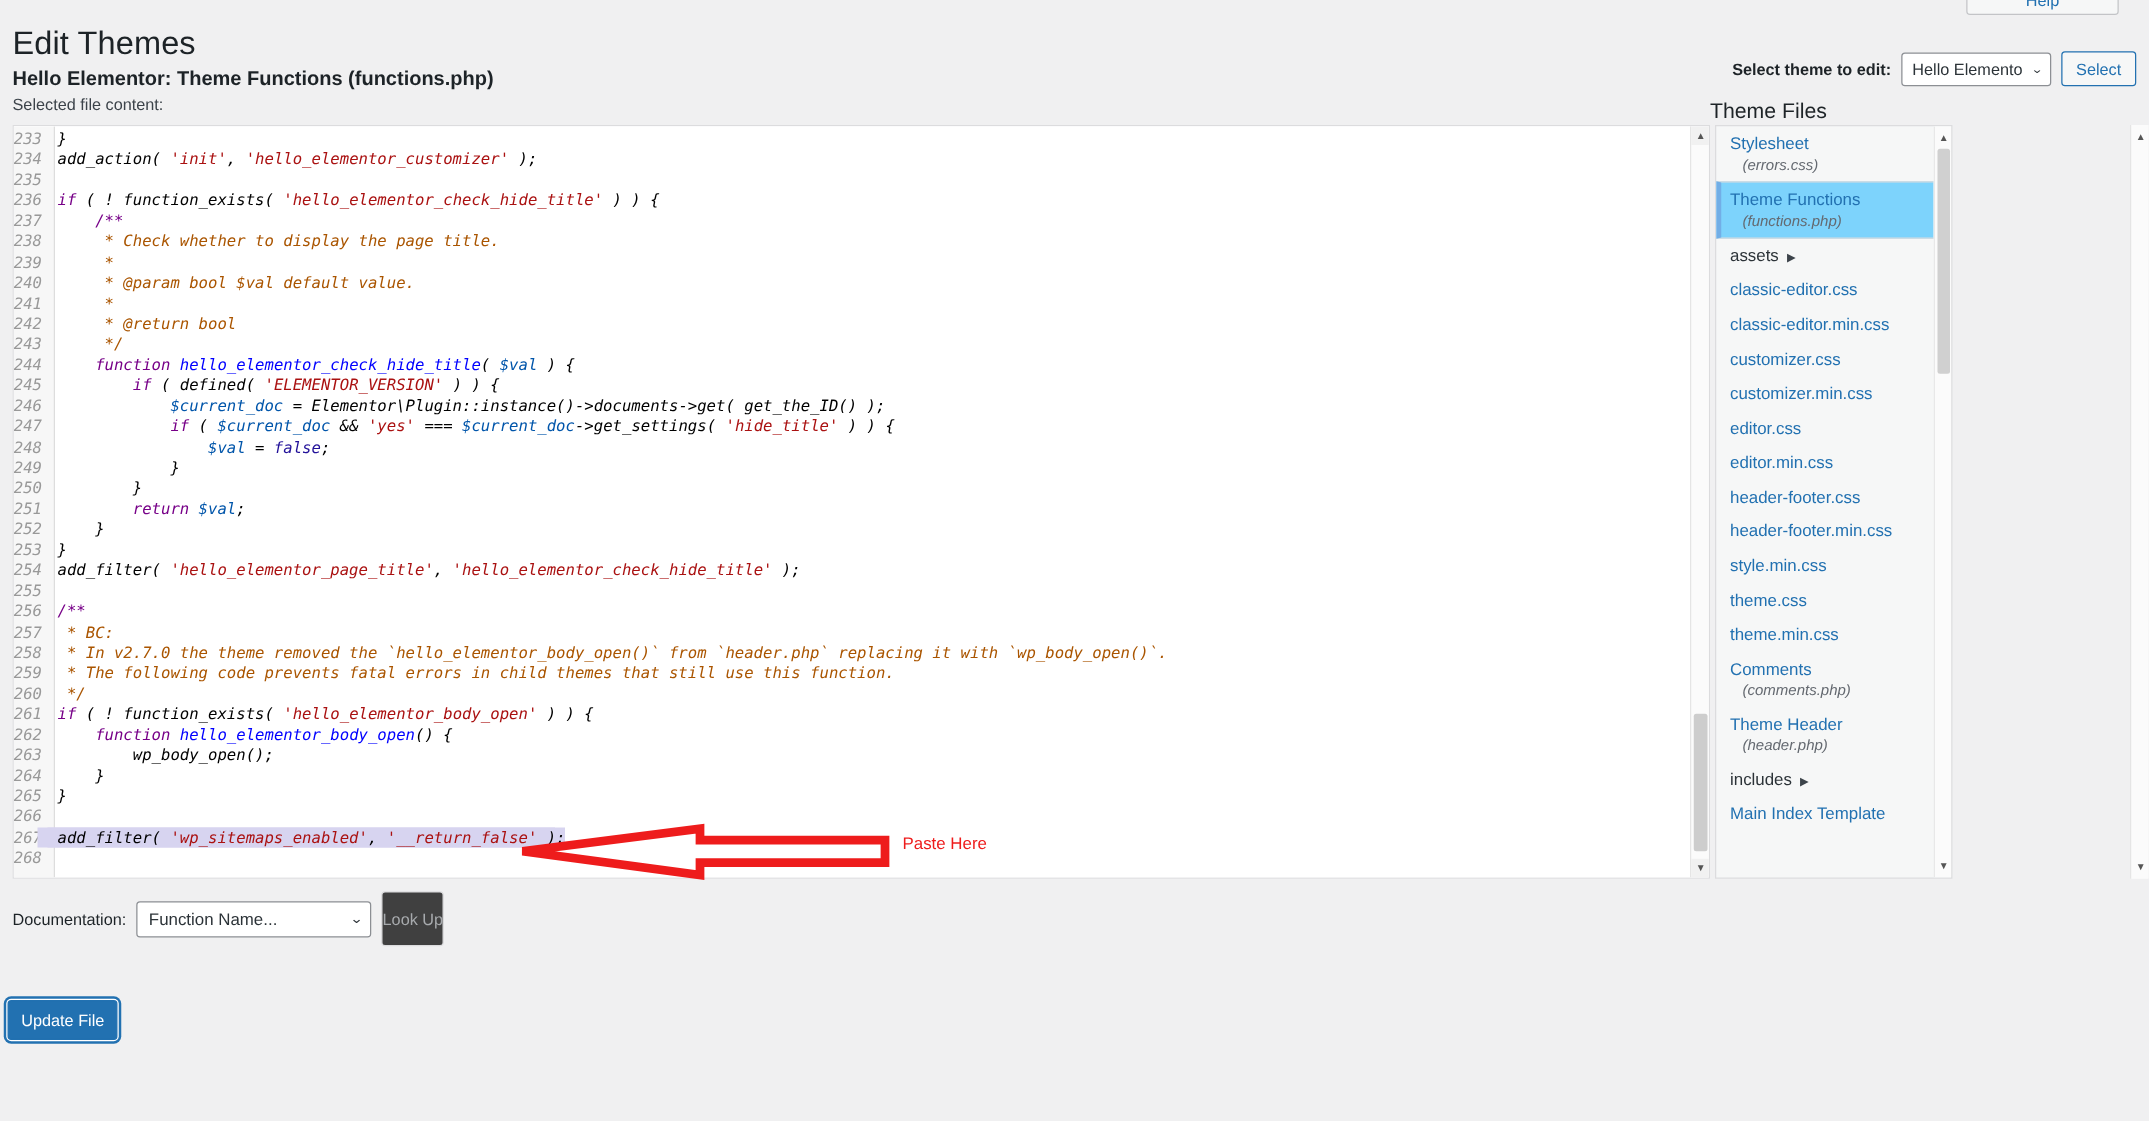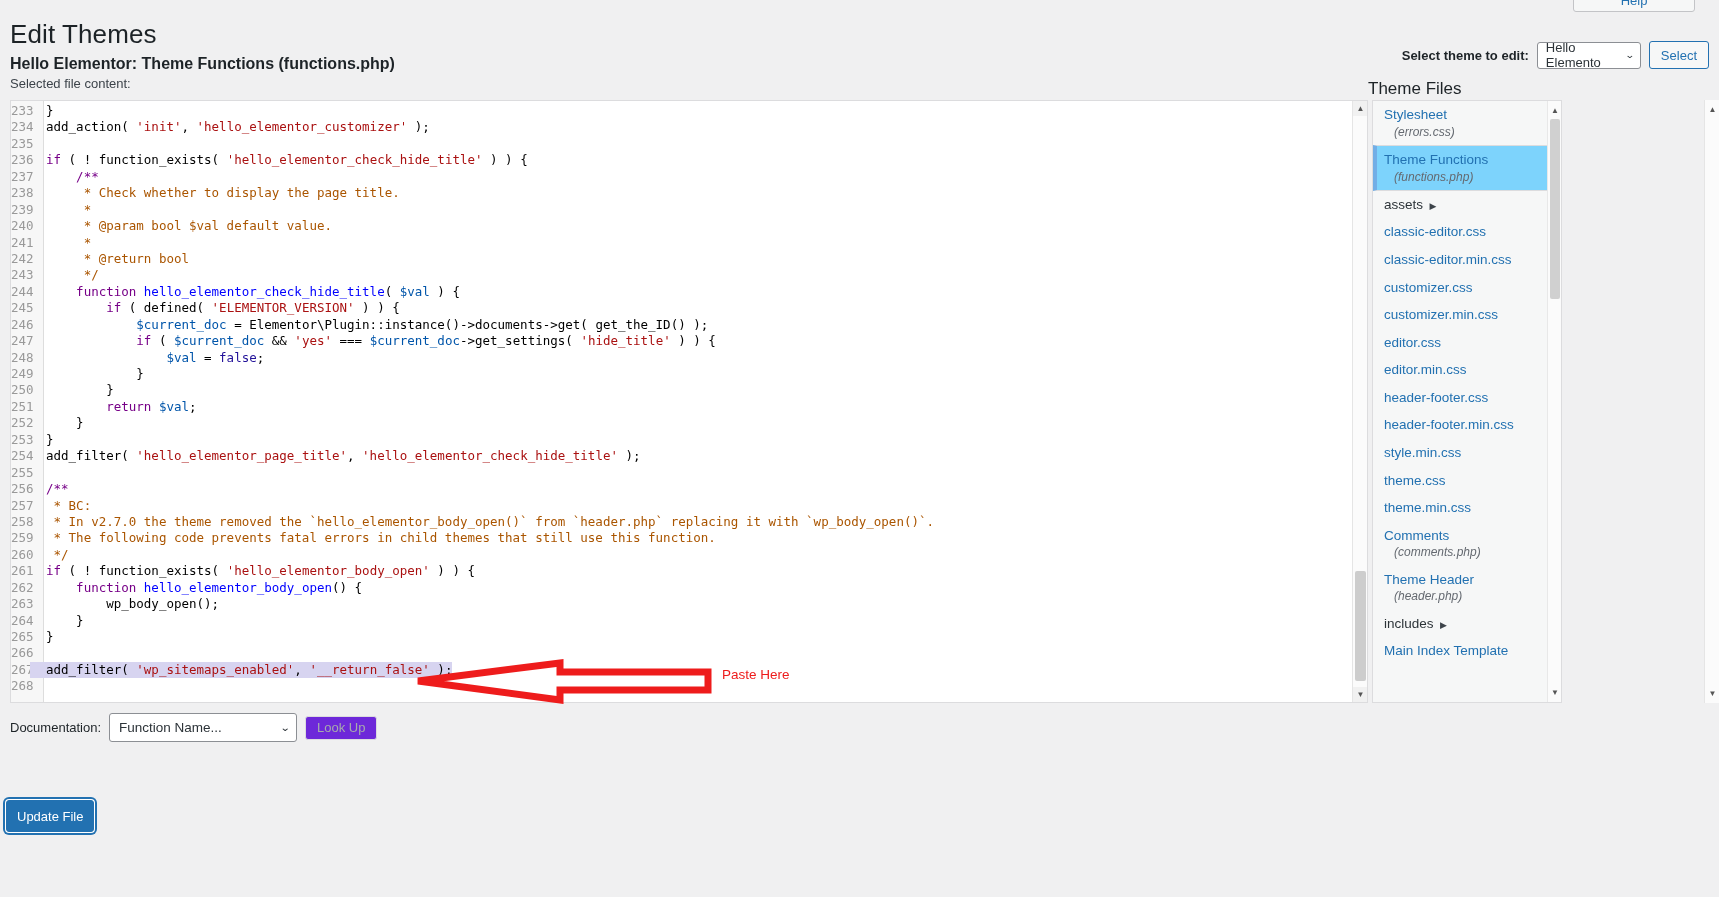--- a/index.html
+++ b/index.html
@@ -43,21 +43,21 @@
     font-size: 17px; font-weight: 400; color: #1d2327;
   }
 
   
   .theme-select-wrap {
     position: absolute; right: 10px; top: 41px;
     display: flex; align-items: center; gap: 8px;
   }
   .theme-select-label { font-size: 13px; font-weight: 700; color: #1d2327; }
   .theme-select {
-    width: 104px; height: 27px;
+    width: 120px; height: 27px;
     border: 1px solid #8c8f94; border-radius: 3px; background: #fff;
     font-size: 13px; color: #2c3338;
     display: flex; align-items: center; justify-content: space-between;
     padding: 0 6px 0 8px; cursor: pointer;
   }
   .theme-select .chev { font-size: 9px; color: #2c3338; transform: scaleX(1.35); }
   .select-btn {
     height: 28px; padding: 0 11px;
     border: 1px solid #2271b1; border-radius: 3px;
     background: #f6f7f7; color: #2271b1; font-size: 13px;
@@ -79,21 +79,21 @@
     position: absolute; left: 0; top: 0; width: 33px; height: 100%;
     background: #f7f7f7; border-right: 1px solid #ddd;
   }
   .lines {
     position: absolute; left: 0; top: 2px; right: 0;
     font-family: "DejaVu Sans Mono", monospace;
     font-size: 12.5px; line-height: 16.45px;
     white-space: pre;
   }
   .ln {
-    display: block; height: 16.45px; position: relative;
+    display: block; height: 16.45px; position: relative; font-style: italic;
   }
   .ln .num {
     display: inline-block; width: 27px; text-align: right;
     color: #999; padding-right: 6px;
     font-family: "DejaVu Sans Mono", monospace;
     font-size: 12.5px;
   }
   .ln .code { display: inline-block; padding-left: 8px; color: #000; }
   .ln.selected .code {
     background: #d7d4f0;
@@ -197,23 +197,23 @@
   .doc-label { font-size: 13px; color: #1d2327; }
   .doc-select {
     width: 188px; height: 29px;
     border: 1px solid #8c8f94; border-radius: 3px; background: #fff;
     font-size: 13.5px; color: #2c3338;
     display: flex; align-items: center; justify-content: space-between;
     padding: 0 7px 0 9px; cursor: pointer;
   }
   .doc-select .chev { font-size: 10px; color: #2c3338; transform: scaleX(1.3); }
   .lookup-btn {
-    height: 24px; padding: 0 11px;
+    height: 44px; padding: 0 0;
     border: 1px solid #dcdcde; border-radius: 3px;
-    background: #6d28d9; color: #a7aaad; font-size: 13px;
+    background: #404040; color: #a7aaad; font-size: 13px;
     display: flex; align-items: center; cursor: default;
   }
 
   
   .notice {
     position: absolute; left: 10px; top: 750px;
     width: 1317px; height: 42px;
     background: #fff; border: 1px solid #c3c4c7;
     border-left: 4px solid #00a32a;
     display: flex; align-items: center;

